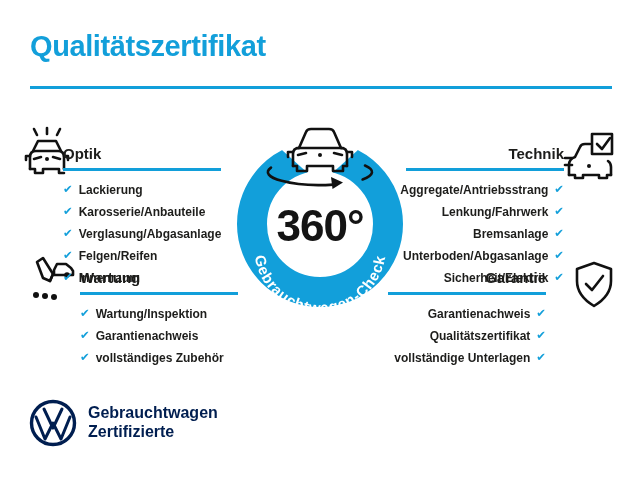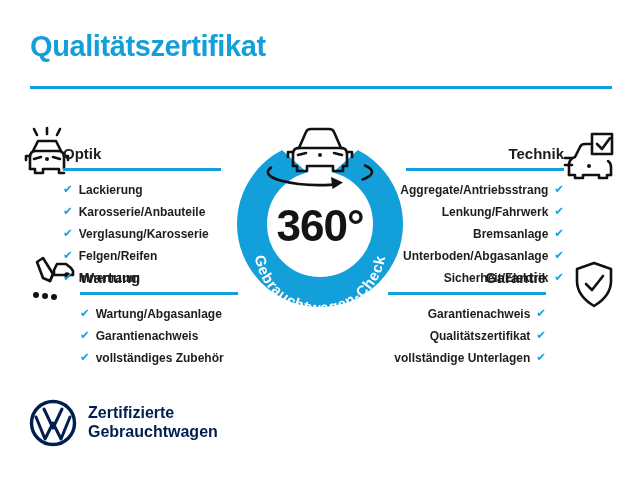--- a/index.html
+++ b/index.html
@@ -131,21 +131,21 @@
       <div class="row">
           <span class="check">✔</span>
           <span class="item-label">Lackierung</span>
         </div>
       <div class="row">
           <span class="check">✔</span>
           <span class="item-label">Karosserie/Anbauteile</span>
         </div>
       <div class="row">
           <span class="check">✔</span>
-          <span class="item-label">Verglasung/Karosserie</span>
+          <span class="item-label">Verglasung/Abgasanlage</span>
         </div>
       <div class="row">
           <span class="check">✔</span>
           <span class="item-label">Felgen/Reifen</span>
         </div>
       <div class="row">
           <span class="check">✔</span>
           <span class="item-label">Innenraum</span>
         </div>
     </div>
@@ -177,21 +177,21 @@
         </div>
     </div>
   </div>
 
   <div class="section left" id="sec-wartung">
     <div class="sec-title">Wartung</div>
     <div class="sec-rule"></div>
     <div class="sec-items">
       <div class="row">
           <span class="check">✔</span>
-          <span class="item-label">Wartung/Abgasanlage</span>
+          <span class="item-label">Wartung/Inspektion</span>
         </div>
       <div class="row">
           <span class="check">✔</span>
           <span class="item-label">Garantienachweis</span>
         </div>
       <div class="row">
           <span class="check">✔</span>
           <span class="item-label">vollständiges Zubehör</span>
         </div>
     </div>
@@ -241,17 +241,17 @@
     </text>
   </svg>
   <div class="degree-label">360°</div>
 
   <svg id="vw-logo" width="50" height="50" viewBox="0 0 50 50">
     <circle cx="25" cy="25" r="21.5" stroke-width="3.4"></circle>
     <path d="M16 11 L25 30 L34 11" stroke-width="3"></path>
     <path d="M8 19 L17 41 L25 25 L33 41 L42 19" stroke-width="3"></path>
   </svg>
   <div class="footer-label">
+    <div>Gebrauchtwagen</div>
     <div>Zertifizierte</div>
-    <div>Gebrauchtwagen</div>
   </div>
 
 </div>
 
 </body></html>

